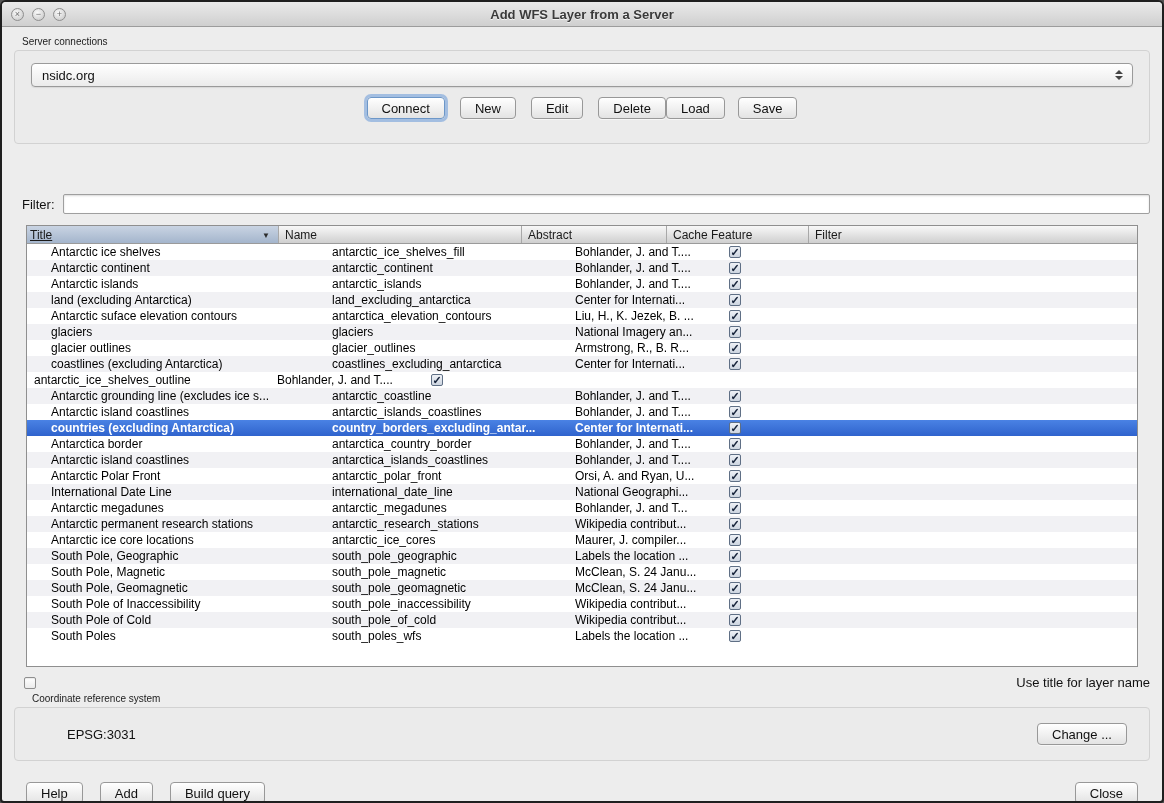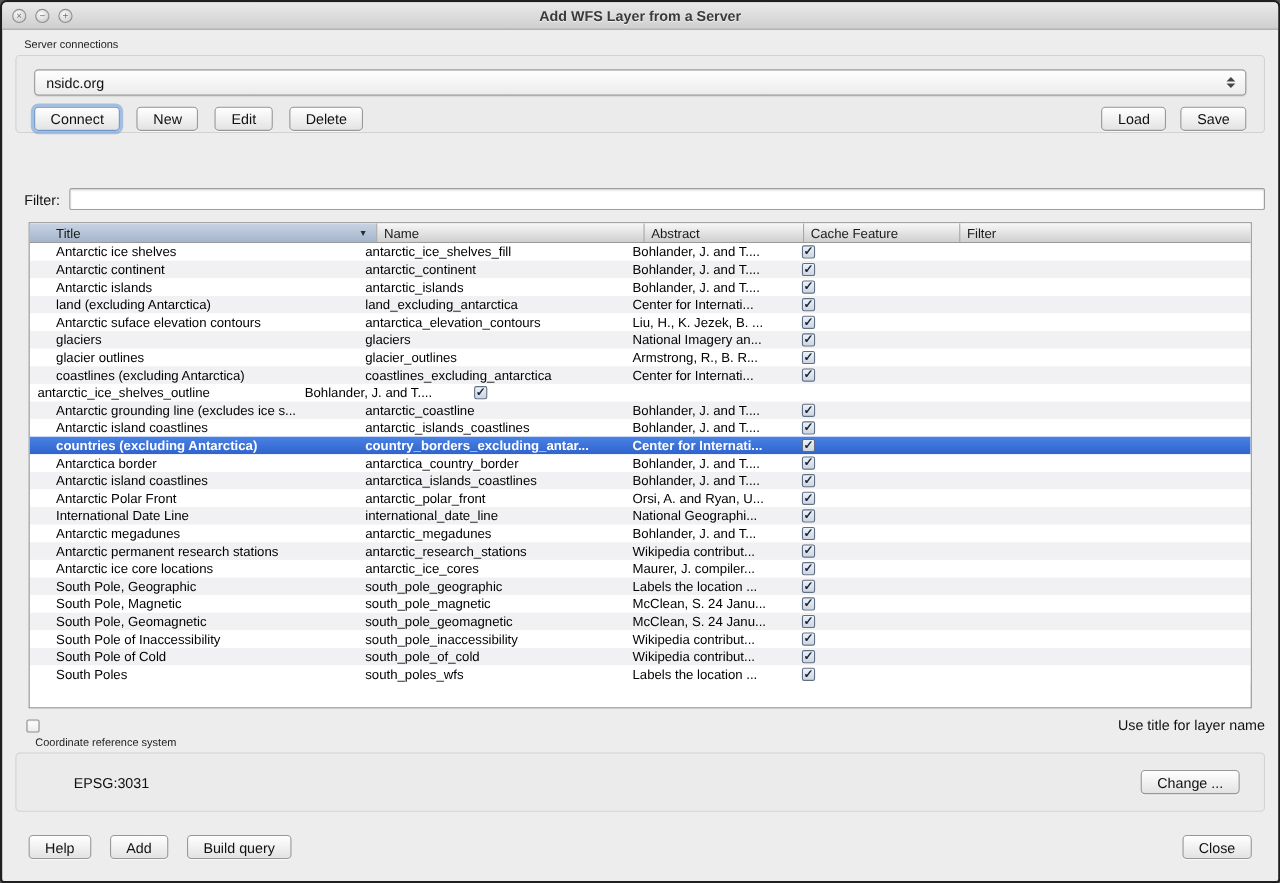--- a/index.html
+++ b/index.html
@@ -38,21 +38,21 @@
   }
   .tl-glyph{font-size:9px;line-height:9px;color:#6f6f6f;}
   
   .content{padding:7px 12px 0 12px;}
   .group-label{font-size:10px;color:#1c1c1c;margin:2px 0 3px 8px;}
   .groupbox{
     border:1px solid #d2d2d2;border-radius:4px;
     background:#ebebeb;
     padding:12px 16px 12px 16px;
   }
-  .server-box{height:71px;}
+  .server-box{height:94px;}
   
   .combo{
     height:24px;border:1px solid #9a9a9a;border-radius:4px;
     background:linear-gradient(#ffffff,#ebebeb);
     box-shadow:0 1px 1px rgba(0,0,0,.08);
     display:flex;align-items:center;
     padding:0 10px;position:relative;cursor:default;
   }
   .combo-value{font-size:13px;color:#111;}
   .combo-arrows{
@@ -68,21 +68,21 @@
     height:22px;padding:0 14px;
     border:1px solid #989898;border-radius:4px;
     background:linear-gradient(#ffffff,#e3e3e3);
     box-shadow:0 1px 0 rgba(255,255,255,.6);
     cursor:default;
   }
   .btn.default-focus{
     border-color:#6d97c8;
     box-shadow:0 0 0 3px rgba(104,153,216,.55);
   }
-  .btn-row{display:flex;justify-content:space-between;margin-top:10px;}
+  .btn-row{display:flex;justify-content:center;margin-top:10px;}
   .btn-left{display:flex;gap:15px;}
   .btn-right{display:flex;gap:13px;}
   
   .filter-row{display:flex;align-items:center;margin:50px 0 0 8px;}
   .filter-row label{font-size:13px;color:#111;margin-right:8px;}
   .filter-input{
     flex:1;height:20px;
     border:1px solid #9f9f9f;border-radius:2px;
     box-shadow:inset 0 1px 2px rgba(0,0,0,.15);
     font-family:"Liberation Sans", sans-serif;font-size:12px;
@@ -111,21 +111,21 @@
     white-space:nowrap;overflow:hidden;
     position:relative;cursor:default;
   }
   .th.sorted{
     background:linear-gradient(#c9d4e3,#a4b5cc);
   }
   .sort-arrow{
     position:absolute;right:8px;top:50%;transform:translateY(-50%);
     font-size:8px;color:#2c2c2c;
   }
-  .th-title{width:316px;padding-left:24px;}
+  .th-title{width:252px;padding-left:3px;text-decoration:underline;}
   .th-name{width:243px;}
   .th-abstract{width:145px;}
   .th-cache{width:142px;text-align:right;}
   .th-filter{flex:1;border-right:none;}
   .tbody{flex:1;overflow:hidden;}
   .row{
     display:flex;height:16px;line-height:16px;
     font-size:12px;color:#000;background:#ffffff;
     cursor:default;
   }

